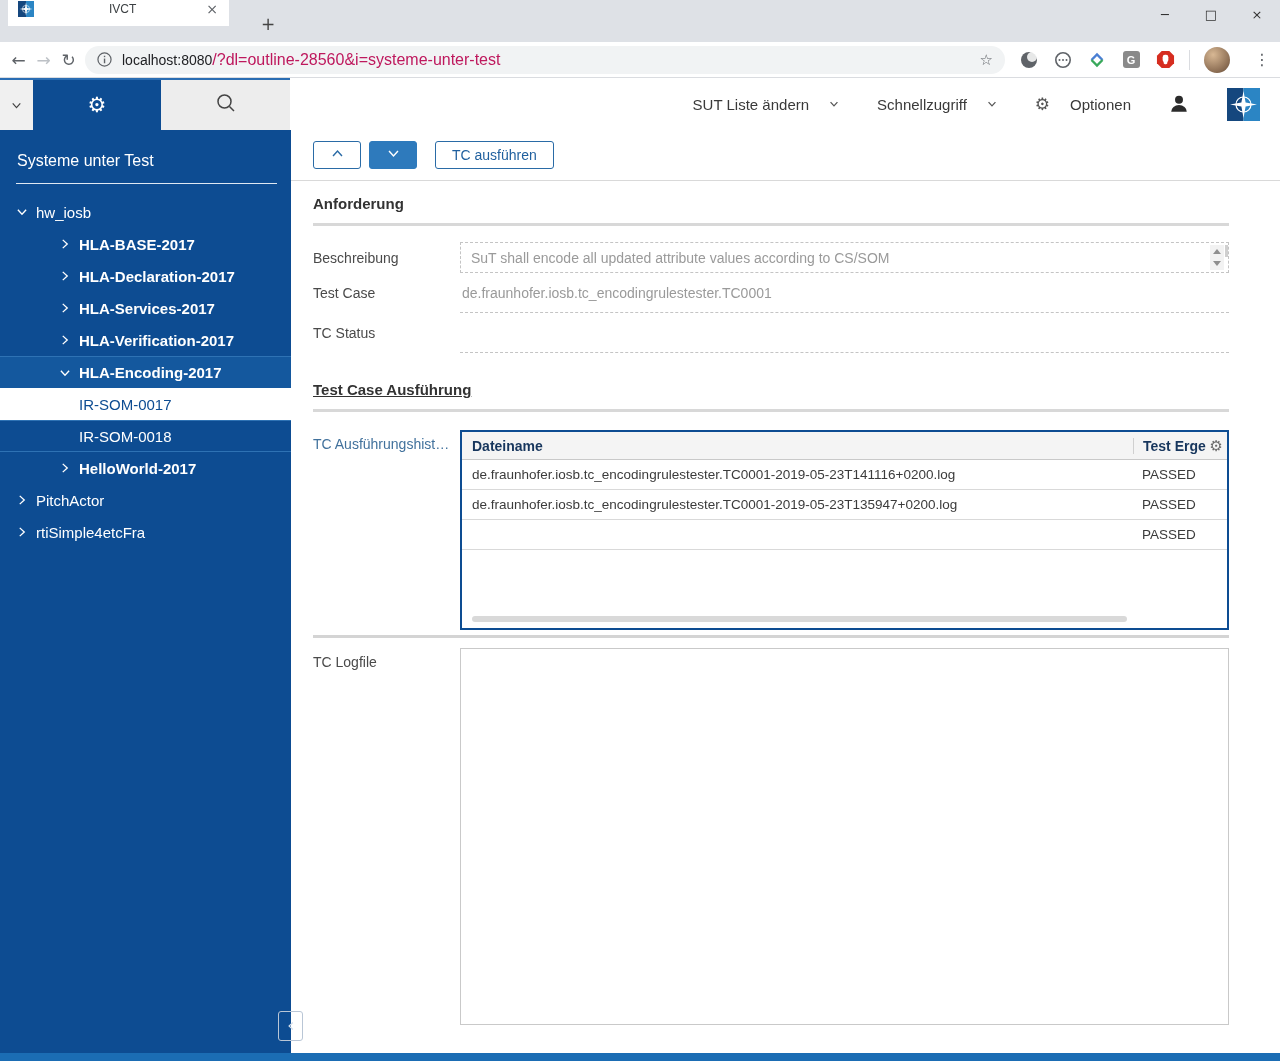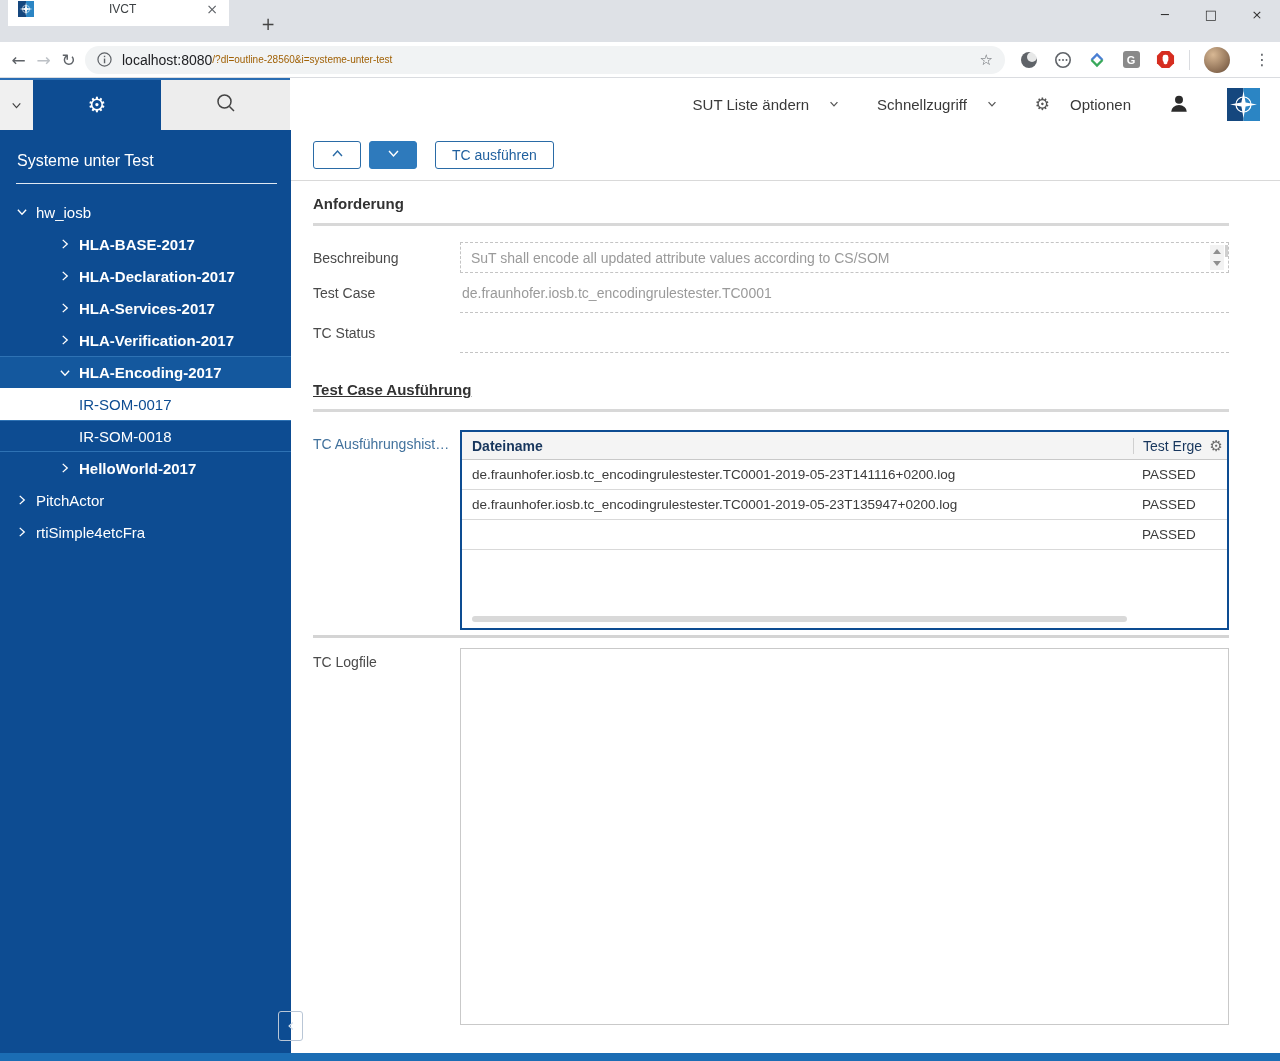--- a/index.html
+++ b/index.html
@@ -19,21 +19,21 @@
   .winctl { position:absolute; right:0; top:0; height:32px; display:flex; }
   .winctl span { width:46px; text-align:center; line-height:30px; font-size:13px; color:#333; cursor:pointer; }
 
   .urlrow { height:36px; background:#fff; display:flex; align-items:center; border-bottom:1px solid #dadce0; }
   .nav-ic { font-size:17px; color:#5f6368; width:34px; text-align:center; cursor:pointer; }
   .nav-ic.dis { color:#bdc1c6; }
   .omnibox { height:28px; background:#f1f3f4; border-radius:14px; flex:0 0 auto; width:920px; margin-left:4px;
              display:flex; align-items:center; padding:0 12px; }
   .omnibox .info { margin-right:10px; display:flex; }
   .url-host { font-size:14px; color:#202124; }
-  .url-path { font-size:10px; color:#a16207; }
+  .url-path { font-size:16px; color:#be185d; }
   .omnibox .star { margin-left:auto; font-size:15px; color:#5f6368; cursor:pointer; }
   .extrow { display:flex; align-items:center; margin-left:14px; gap:14px; }
   .ext { width:20px; height:20px; display:flex; align-items:center; justify-content:center; cursor:pointer; }
   .gbox { width:17px; height:17px; background:#8a8a8a; border-radius:3px; color:#fff; font-size:11px; font-weight:bold;
           display:flex; align-items:center; justify-content:center; }
   .sep-v { width:1px; height:20px; background:#dadce0; }
   .avatar { width:26px; height:26px; border-radius:50%;
             background:radial-gradient(circle at 35% 30%, #d8b894, #8a6c52 70%, #5c4736); cursor:pointer; }
   .dots { font-size:16px; color:#5f6368; padding:0 10px; cursor:pointer; }
 
@@ -93,21 +93,21 @@
   .tri-up { width:0; height:0; border-left:4px solid transparent; border-right:4px solid transparent; border-bottom:5px solid #8f8f8f; }
   .tri-dn { width:0; height:0; border-left:4px solid transparent; border-right:4px solid transparent; border-top:5px solid #8f8f8f; }
   .scroll-strip { position:absolute; right:0; top:2px; width:3px; height:12px; background:#cfcfcf; }
   .dashed-row { height:40px; display:flex; align-items:center; border-bottom:1px dashed #c4c4c4;
                 font-size:14px; color:#9a9a9a; padding-left:2px; }
 
   
   .histtable { height:200px; border:2px solid #0d4c92; background:#fff; position:relative; }
   .thead { height:28px; background:#f4f4f4; display:flex; align-items:center; border-bottom:1px solid #c9c9c9; }
   .th-file { flex:1; font-size:14px; font-weight:bold; color:#17365d; padding-left:10px; }
-  .th-res { width:94px; border-left:1px solid #d0d0d0; font-size:14px; font-weight:normal; color:#17365d;
+  .th-res { width:94px; border-left:1px solid #d0d0d0; font-size:14px; font-weight:bold; color:#17365d;
             padding-left:9px; position:relative; white-space:nowrap; overflow:hidden; }
   .th-gear { position:absolute; right:4px; top:50%; transform:translateY(-50%); font-size:15px; color:#6b6b6b;
              cursor:pointer; background:#f4f4f4; padding-left:2px; }
   .trow { height:30px; display:flex; align-items:center; border-bottom:1px solid #d9d9d9; cursor:pointer;justify-content:flex-end; }
   .td-file { flex:1; font-size:13.5px; color:#3b3b3b; padding-left:10px; white-space:nowrap; overflow:hidden; }
   .td-res { width:94px; font-size:13.5px; color:#3b3b3b; padding-left:9px; }
   .hscroll { position:absolute; left:10px; bottom:6px; width:655px; height:6px; border-radius:3px; background:#d9d9d9; cursor:pointer; }
   .sec-div2 { height:3px; background:#d4d4d4; margin-top:5px; }
   .logbox { height:377px; border:1px solid #c9c9c9; background:#fff; }
   .frow.top { align-items:start; }

